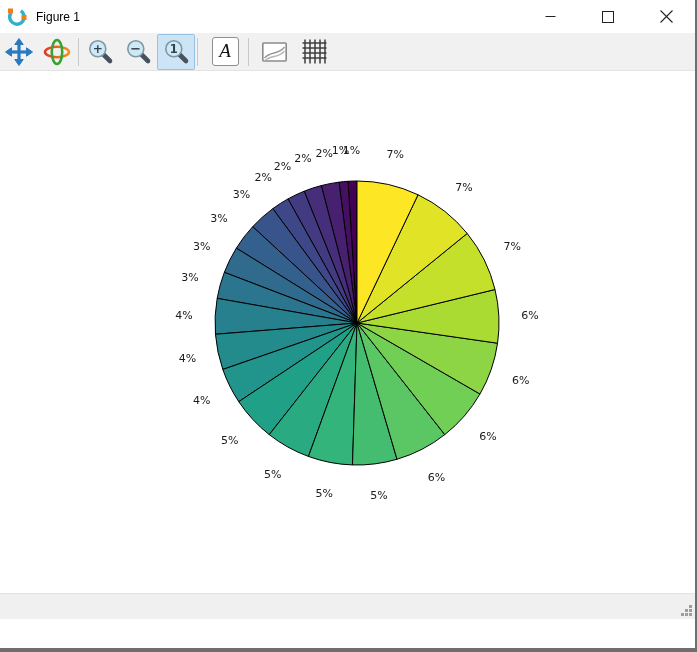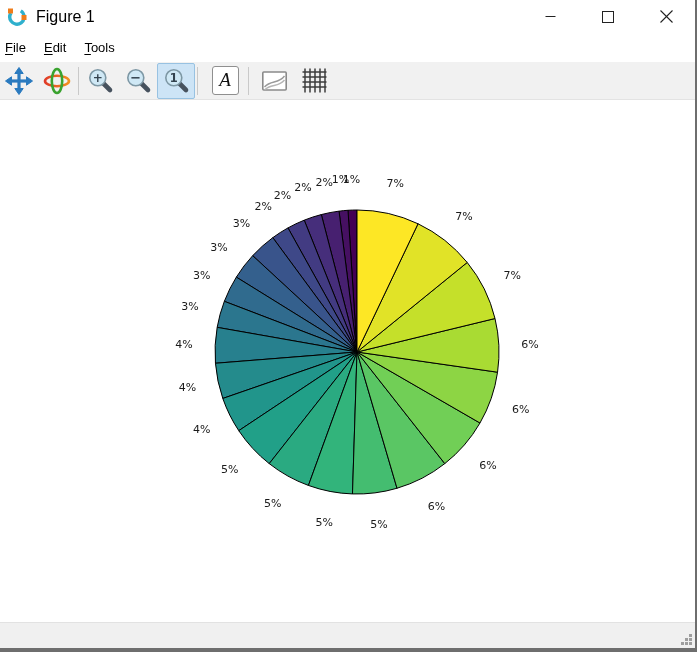--- a/index.html
+++ b/index.html
@@ -6,21 +6,21 @@
   *{box-sizing:border-box;}
   .window{
     position:relative;width:697px;height:652px;background:#fff;
     font-family:"Liberation Sans",sans-serif;color:#000;
     border-right:2px solid #6e6e6e;border-bottom:4px solid #6e6e6e;
     overflow:hidden;
   }
   
   .titlebar{height:33px;display:flex;align-items:center;background:#fff;}
   .app-icon{width:22px;height:22px;margin:0 8px 0 6px;flex:0 0 auto;}
-  .title-text{font-size:16px;}
+  .title-text{font-size:12px;}
   .win-controls{margin-left:auto;display:flex;height:100%;}
   .win-btn{width:58px;height:100%;display:flex;align-items:center;justify-content:center;}
   
   .menubar{height:29px;display:flex;align-items:center;background:#fff;padding-left:1px;}
   .menu-item{padding:5px 9px;font-size:13px;}
   .menu-item:first-child{padding-left:4px;}
   .menu-item .accel{text-decoration:underline;text-underline-offset:2px;}
   
   .toolbar{height:38px;background:#f1f1f1;display:flex;align-items:center;border-bottom:1px solid #e3e3e3;}
   .tbtn{width:38px;height:36px;display:flex;align-items:center;justify-content:center;
@@ -63,25 +63,20 @@
       </div>
       <div class="win-btn">
         <svg width="13" height="13" viewBox="0 0 13 13">
             <line x1="0.5" y1="0.5" x2="12.5" y2="12.5" stroke="#222" stroke-width="1.1"></line>
             <line x1="12.5" y1="0.5" x2="0.5" y2="12.5" stroke="#222" stroke-width="1.1"></line>
           </svg>
       </div>
     </div>
   </div>
 
-  <div class="menubar">
-    <span class="menu-item"><span class="accel">F</span><span>ile</span></span>
-    <span class="menu-item"><span class="accel">E</span><span>dit</span></span>
-    <span class="menu-item"><span class="accel">T</span><span>ools</span></span>
-  </div>
 
   <div class="toolbar">
     <div class="tbtn">
       <svg width="28" height="28" viewBox="0 0 28 28">
         <g fill="#2a7abf" stroke="#2a7abf">
           <line x1="14" y1="7" x2="14" y2="21" stroke-width="3.2"></line>
           <line x1="7" y1="14" x2="21" y2="14" stroke-width="3.2"></line>
           <polygon points="14,0.5 9.8,6.5 18.2,6.5"></polygon>
           <polygon points="14,27.5 9.8,21.5 18.2,21.5"></polygon>
           <polygon points="0.5,14 6.5,9.8 6.5,18.2"></polygon>

